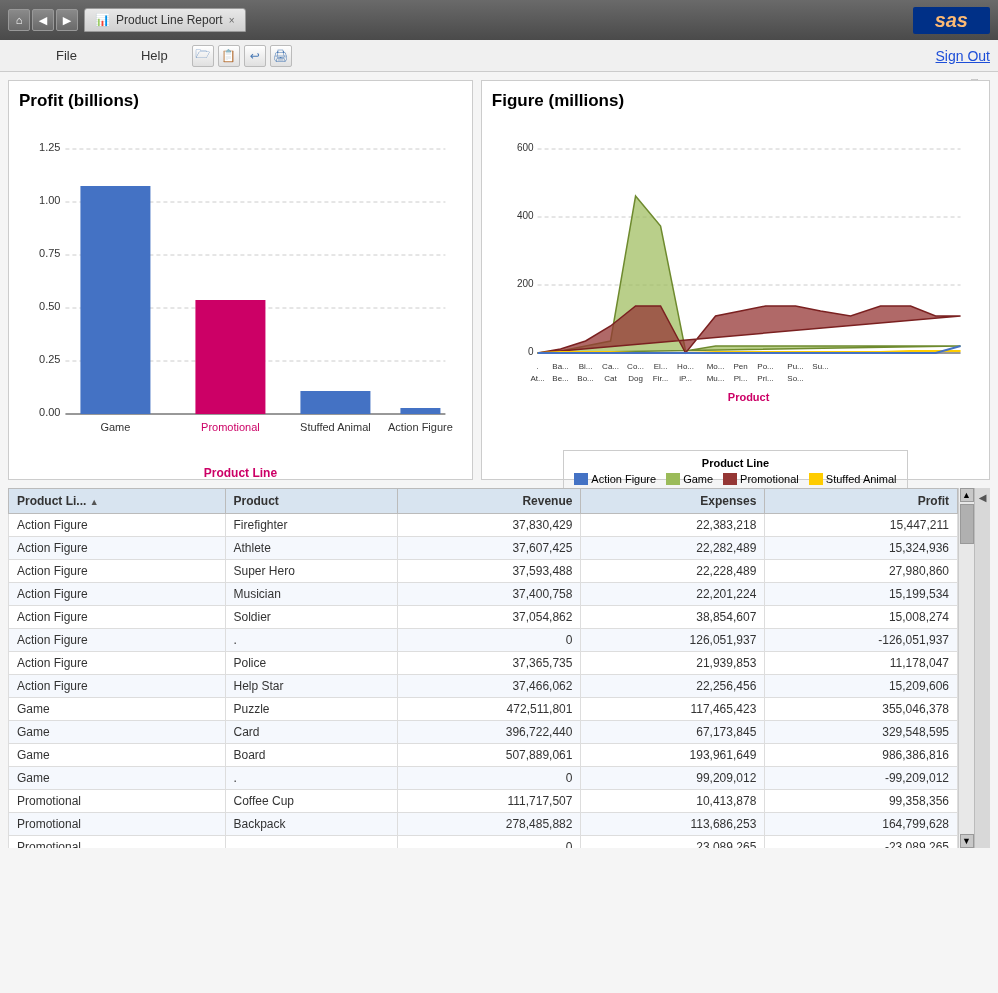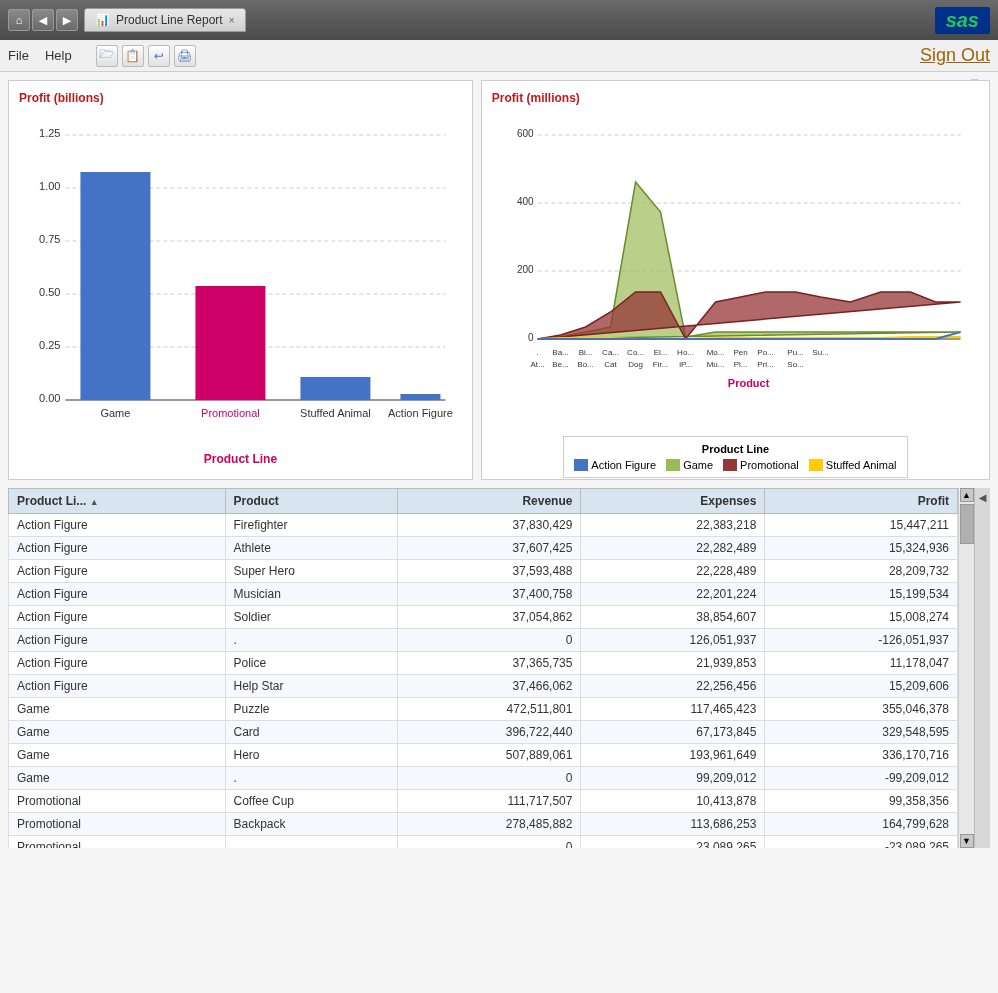--- a/index.html
+++ b/index.html
@@ -37,31 +37,31 @@
     
     .menu-bar {
       background: #f0f0f0;
       border-bottom: 1px solid #ccc;
       height: 32px;
       display: flex;
       align-items: center;
       padding: 0 8px;
       gap: 16px;
     }
-    .menu-item { cursor: pointer; color: #333; font-size: 13px; }
+    .menu-item { cursor: pointer; color: #333; font-size: 13px; margin-left: 48px; }
     .menu-icons { display: flex; gap: 4px; margin-left: 8px; }
     .menu-icon-btn {
       width: 22px; height: 22px;
       background: linear-gradient(to bottom, #fff, #e0e0e0);
       border: 1px solid #bbb;
       border-radius: 2px;
       display: flex; align-items: center; justify-content: center;
       cursor: pointer; font-size: 12px; color: #4a7ab5;
     }
-    .sign-out { margin-left: auto; color: #a16207; cursor: pointer; font-size: 18px; text-decoration: underline; }
+    .sign-out { margin-left: auto; color: #1d4ed8; cursor: pointer; font-size: 14px; text-decoration: underline; }
 
     
     .main-content {
       background: #f5f5f5;
       padding: 8px;
       height: calc(993px - 40px - 32px);
       display: flex;
       flex-direction: column;
       gap: 8px;
       position: relative;
@@ -76,24 +76,24 @@
 
     
     .chart-container {
       background: white;
       border: 1px solid #ccc;
       flex: 1;
       padding: 10px;
       position: relative;
     }
     .chart-title {
-      font-size: 12px;
+      font-size: 17px;
       font-weight: bold;
-      color: #b91c1c;
-      margin-bottom: 12px;
+      color: #000000;
+      margin-bottom: 20px;
     }
     .axis-label {
       text-align: center;
       font-size: 12px;
       color: #cc0066;
       font-weight: bold;
       margin-top: 2px;
     }
 
     
@@ -182,21 +182,21 @@
     <div class="title-bar-btn">⌂</div>
     <div class="title-bar-btn">◀</div>
     <div class="title-bar-btn">▶</div>
   </div>
   <div class="tab">
     <span class="tab-icon">📊</span>
     <span>Product Line Report</span>
     <span class="tab-close">×</span>
   </div>
   <div style="margin-left:auto; display:flex; align-items:center;">
-    <div style="background:#003087; color:#22c55e; font-weight:bold; font-size:20px; font-style:italic; padding:2px 11px; border-radius:2px;">
+    <div style="background:#003087; color:#fdba74; font-weight:bold; font-size:20px; font-style:italic; padding:2px 22px; border-radius:2px;">
       <span>sas</span>
     </div>
   </div>
 </div>
 
 <div class="menu-bar">
   <span class="menu-item">File</span>
   <span class="menu-item">Help</span>
   <div class="menu-icons">
     <div class="menu-icon-btn" title="Open">🗁</div>
@@ -241,21 +241,21 @@
 
         <text x="85" y="300" text-anchor="middle" font-size="11" fill="#333">Game</text>
         <text x="200" y="300" text-anchor="middle" font-size="11" fill="#cc0066">Promotional</text>
         <text x="305" y="300" text-anchor="middle" font-size="11" fill="#333">Stuffed Animal</text>
         <text x="390" y="300" text-anchor="middle" font-size="11" fill="#333">Action Figure</text>
       </svg>
       <div class="axis-label">Product Line</div>
     </div>
 
     <div class="area-chart-container">
-      <div class="chart-title">Profit (millions)</div>
+      <div class="chart-title">Figure (millions)</div>
       <svg width="100%" height="310" viewBox="0 0 460 310">
 
         <text x="28" y="20" text-anchor="end" font-size="10" fill="#333">600</text>
         <text x="28" y="88" text-anchor="end" font-size="10" fill="#333">400</text>
         <text x="28" y="156" text-anchor="end" font-size="10" fill="#333">200</text>
         <text x="28" y="224" text-anchor="end" font-size="10" fill="#333">0</text>
 
         <line x1="32" y1="18" x2="455" y2="18" stroke="#ccc" stroke-dasharray="4,3" stroke-width="1"></line>
         <line x1="32" y1="86" x2="455" y2="86" stroke="#ccc" stroke-dasharray="4,3" stroke-width="1"></line>
         <line x1="32" y1="154" x2="455" y2="154" stroke="#ccc" stroke-dasharray="4,3" stroke-width="1"></line>
@@ -350,21 +350,21 @@
               <td>Athlete</td>
               <td>37,607,425</td>
               <td>22,282,489</td>
               <td>15,324,936</td>
             </tr>
             <tr>
               <td>Action Figure</td>
               <td>Super Hero</td>
               <td>37,593,488</td>
               <td>22,228,489</td>
-              <td>28,209,732</td>
+              <td>27,980,860</td>
             </tr>
             <tr>
               <td>Action Figure</td>
               <td>Musician</td>
               <td>37,400,758</td>
               <td>22,201,224</td>
               <td>15,199,534</td>
             </tr>
             <tr>
               <td>Action Figure</td>
@@ -403,24 +403,24 @@
             </tr>
             <tr>
               <td>Game</td>
               <td>Card</td>
               <td>396,722,440</td>
               <td>67,173,845</td>
               <td>329,548,595</td>
             </tr>
             <tr>
               <td>Game</td>
-              <td>Hero</td>
+              <td>Board</td>
               <td>507,889,061</td>
               <td>193,961,649</td>
-              <td>336,170,716</td>
+              <td>986,386,816</td>
             </tr>
             <tr>
               <td>Game</td>
               <td>.</td>
               <td>0</td>
               <td>99,209,012</td>
               <td>-99,209,012</td>
             </tr>
             <tr>
               <td>Promotional</td>

